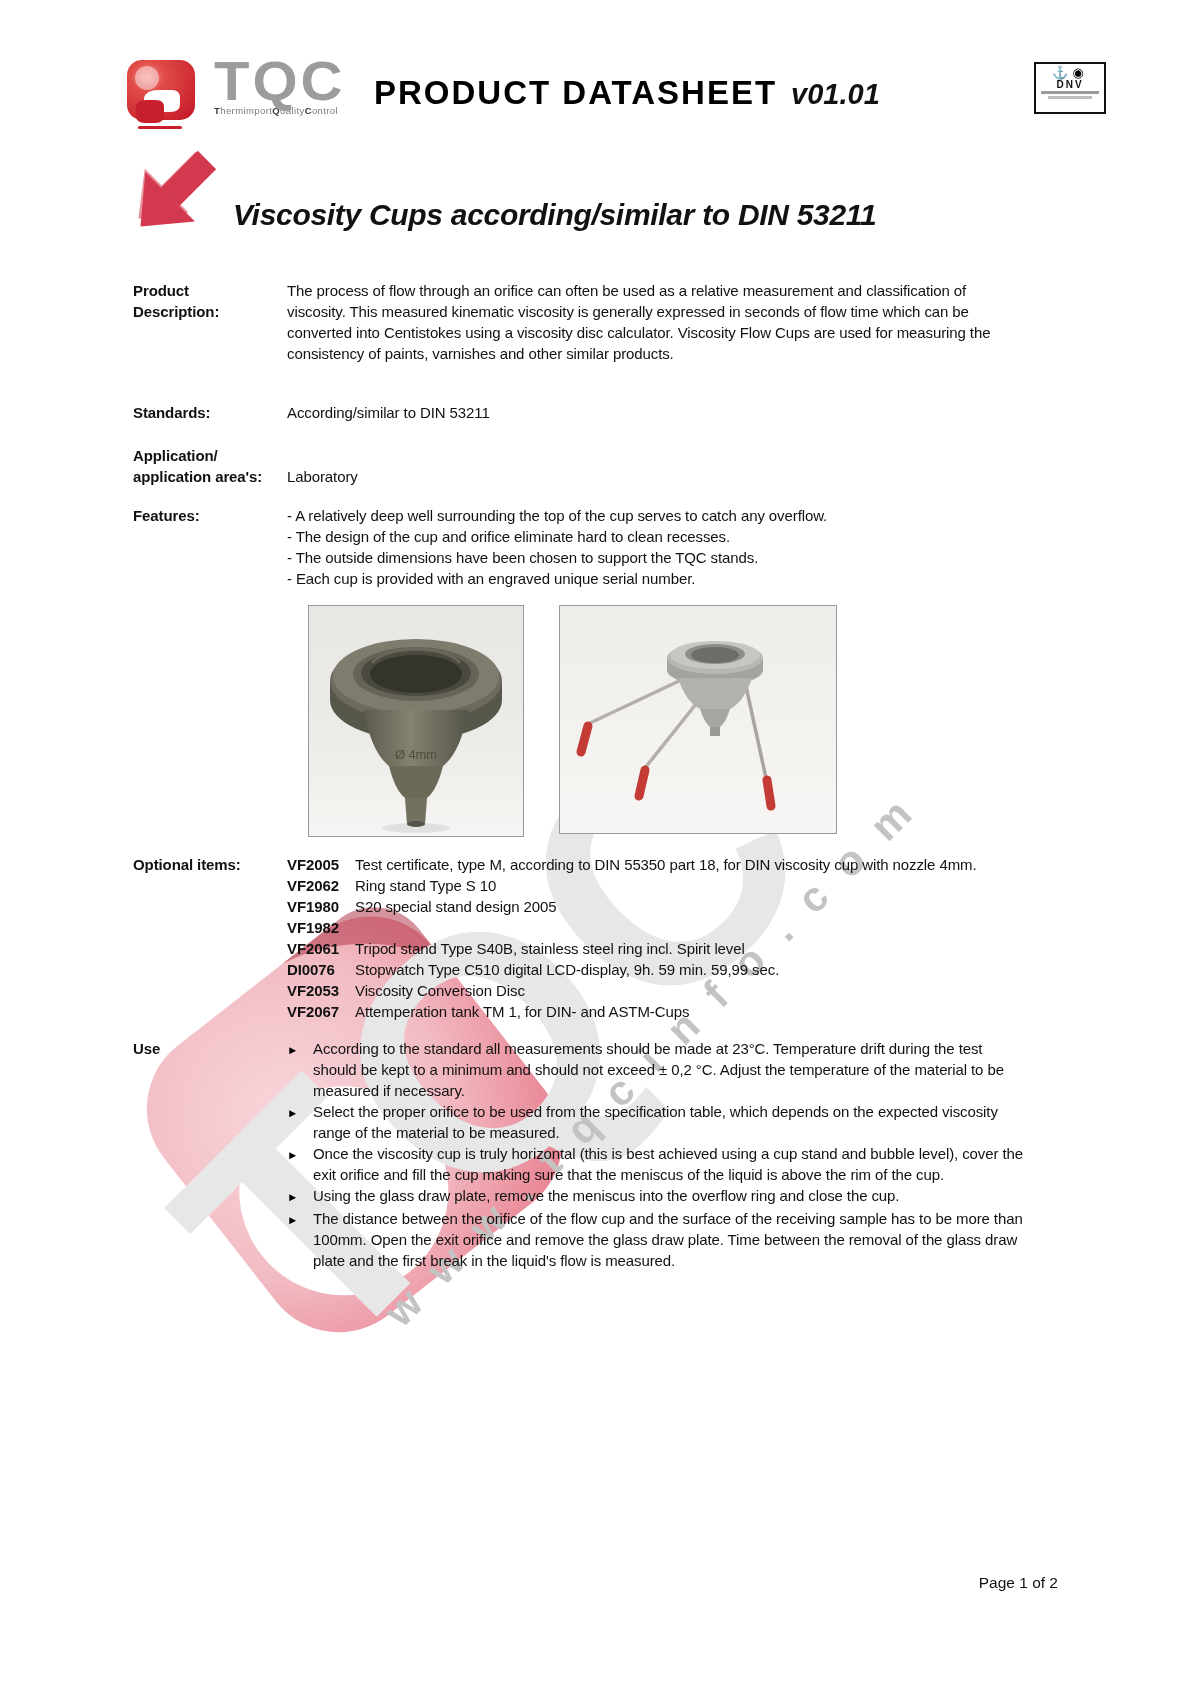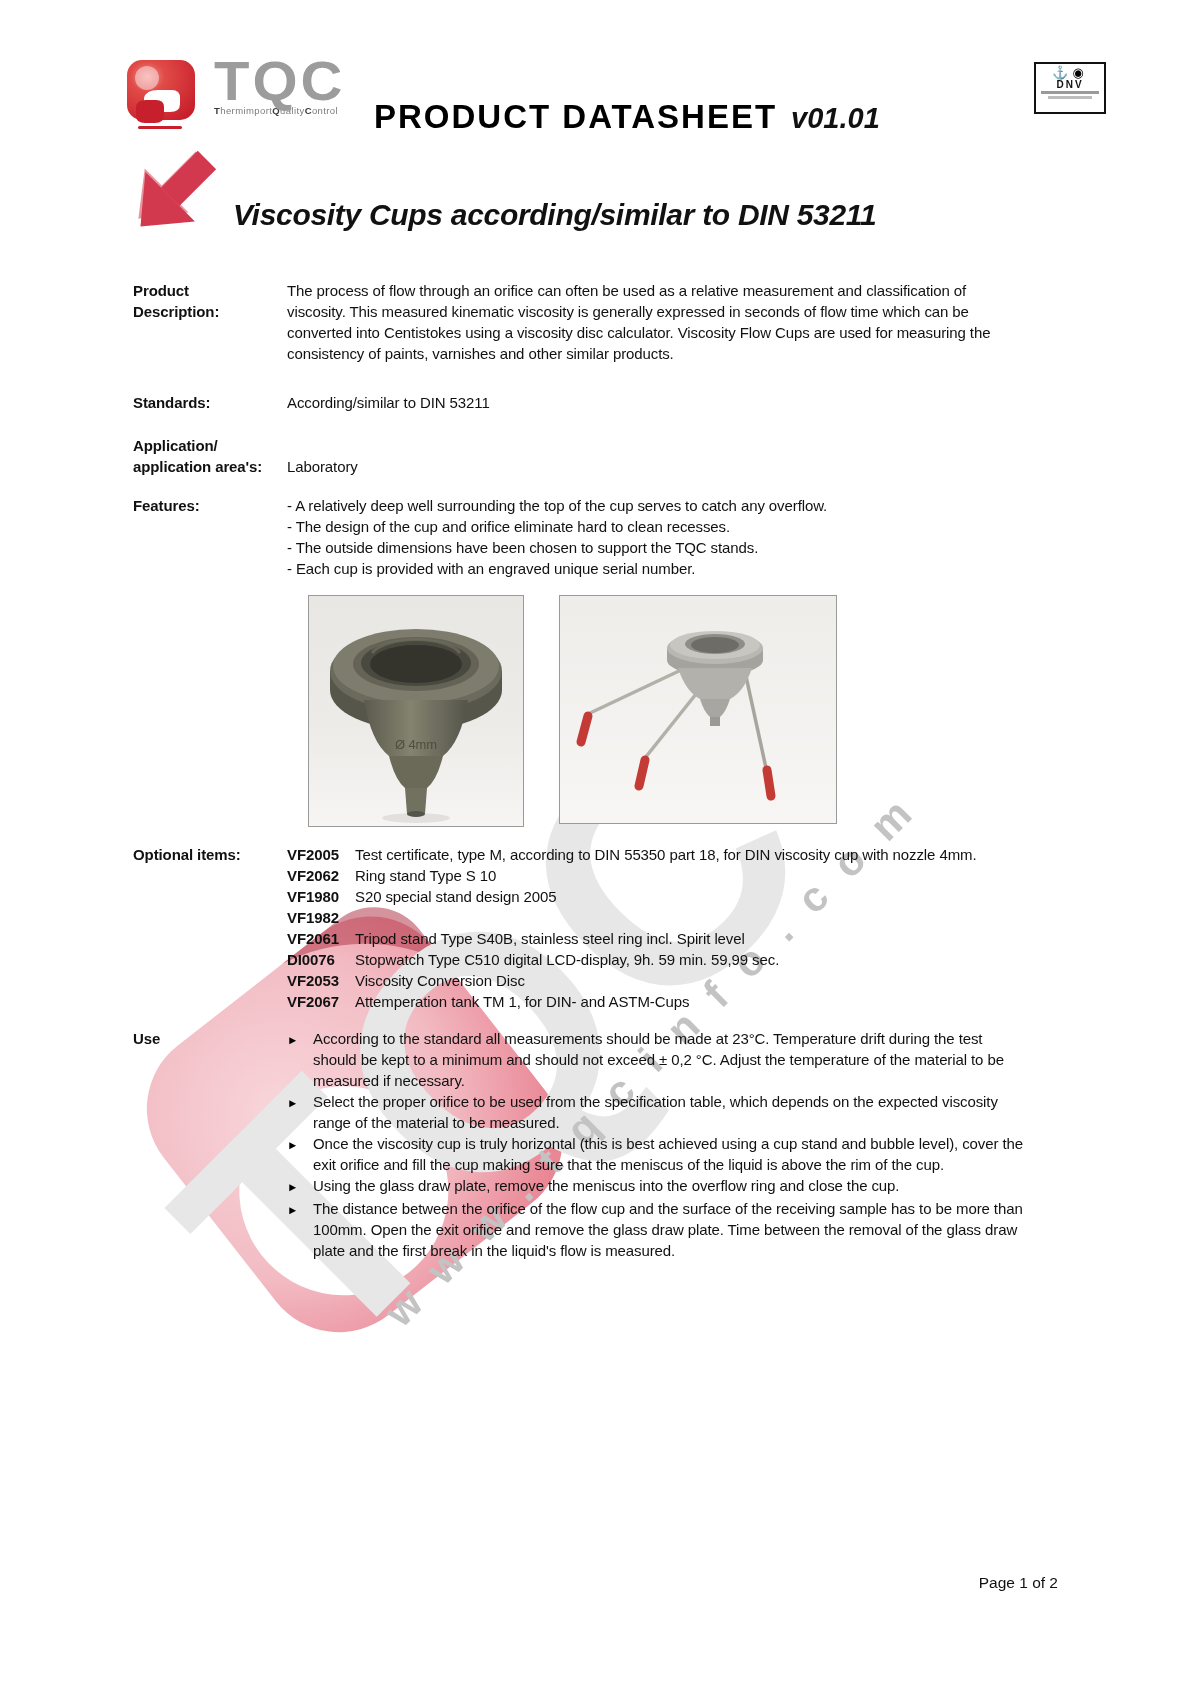--- a/index.html
+++ b/index.html
@@ -29,21 +29,21 @@
   .logo { position:absolute; left:122px; top:56px; display:flex; align-items:flex-start; }
   .logo-textcol { margin-left:4px; }
   .logo-brand {
     font-size:58px; font-weight:900; letter-spacing:3px; line-height:52px;
     color:#9c9c9c; transform:scaleY(0.95); transform-origin:top left;
   }
   .logo-tagline { font-size:9.5px; color:#7c7c7c; letter-spacing:0.4px; margin-top:-3px; }
   .logo-tagline span { display:inline-block; }
   .logo-tagline span::first-letter { font-weight:bold; color:#3a3a3a; }
 
-  .hdr-title { position:absolute; left:374px; top:98px; white-space:nowrap; }
+  .hdr-title { position:absolute; left:374px; top:74px; white-space:nowrap; }
   .hdr-title .main { font-size:33px; font-weight:900; letter-spacing:2px; color:#000; }
   .hdr-title .version { font-size:29px; font-weight:bold; font-style:italic; margin-left:14px; }
 
   .cert {
     position:absolute; left:1034px; top:62px; width:72px; height:52px;
     border:2px solid #111; box-sizing:border-box; background:#fff;
     display:flex; flex-direction:column; align-items:center; padding-top:1px;
   }
   .cert-icons { font-size:13px; line-height:15px; letter-spacing:4px; color:#000; }
   .cert-label { font-size:10px; font-weight:bold; letter-spacing:2px; line-height:9px; }
@@ -57,21 +57,21 @@
     position:absolute; left:233px; top:198px;
     font-size:30px; font-weight:bold; font-style:italic; letter-spacing:-0.3px;
   }
 
   
   .content { position:absolute; left:133px; top:280px; width:892px; font-size:15px; line-height:21px; letter-spacing:-0.1px; }
   .sec { display:flex; }
   .sec-label { flex:0 0 154px; width:154px; font-weight:bold; }
   .sec-body { width:738px; }
 
-  .mt-standards { margin-top:28px; }
+  .mt-standards { margin-top:38px; }
   .mt-application { margin-top:22px; }
   .mt-features { margin-top:18px; }
   .mt-figures { margin-top:16px; }
   .mt-delivery { margin-top:31px; }
   .mt-optional { margin-top:17px; }
   .mt-use { margin-top:16px; }
 
   .app-value { padding-top:21px; }
 
   .figures { display:flex; padding-left:21px; }

